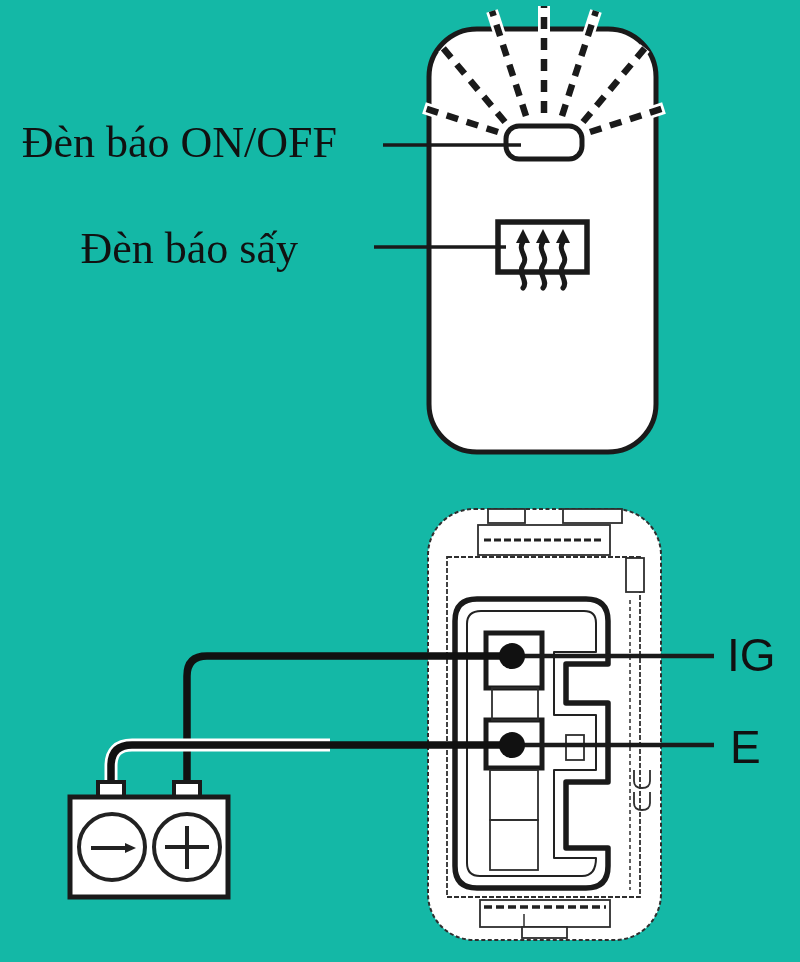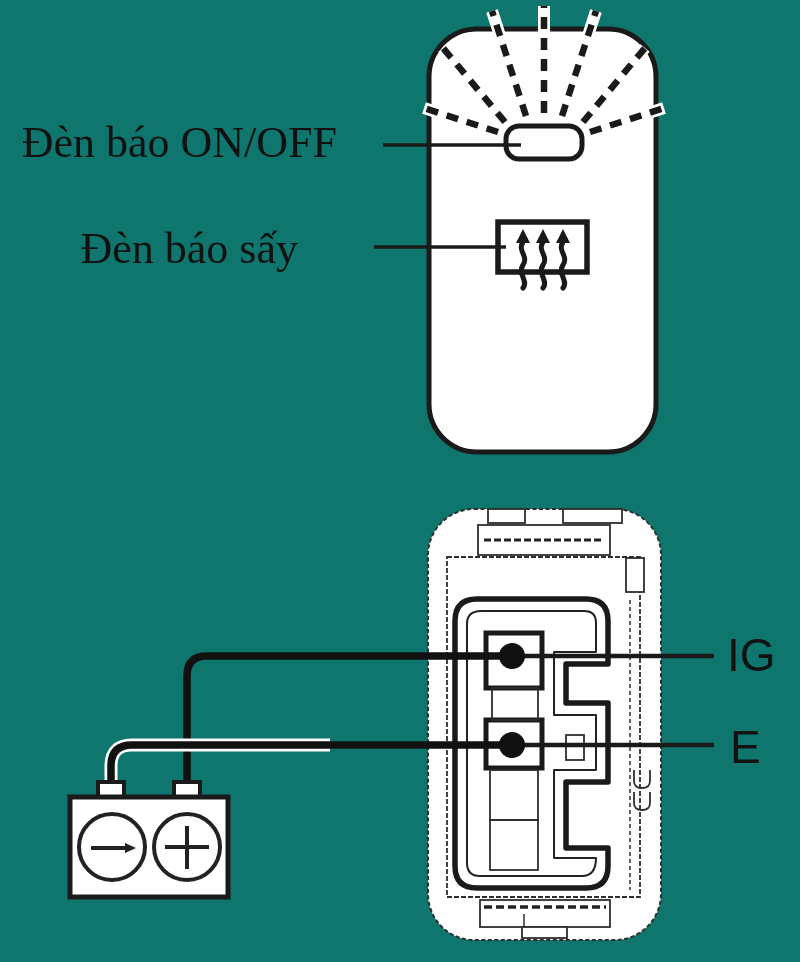--- a/index.html
+++ b/index.html
@@ -1,19 +1,19 @@
 <!DOCTYPE html>
 <html><head>
 <meta charset="utf-8">
 <style>
   html,body{margin:0;padding:0;background:#ffffff;}
   .stage{
     position:relative;
     width:800px;height:962px;
-    background:#0f766e;
+    background:#14b8a6;
     overflow:hidden;
     font-family:"Liberation Serif","DejaVu Serif",serif;
   }
   svg{display:block;}
   .lbl-serif{
     font-family:"Liberation Serif","DejaVu Serif",serif;
     font-size:44px;
     fill:#111111;
   }
   .lbl-sans{

